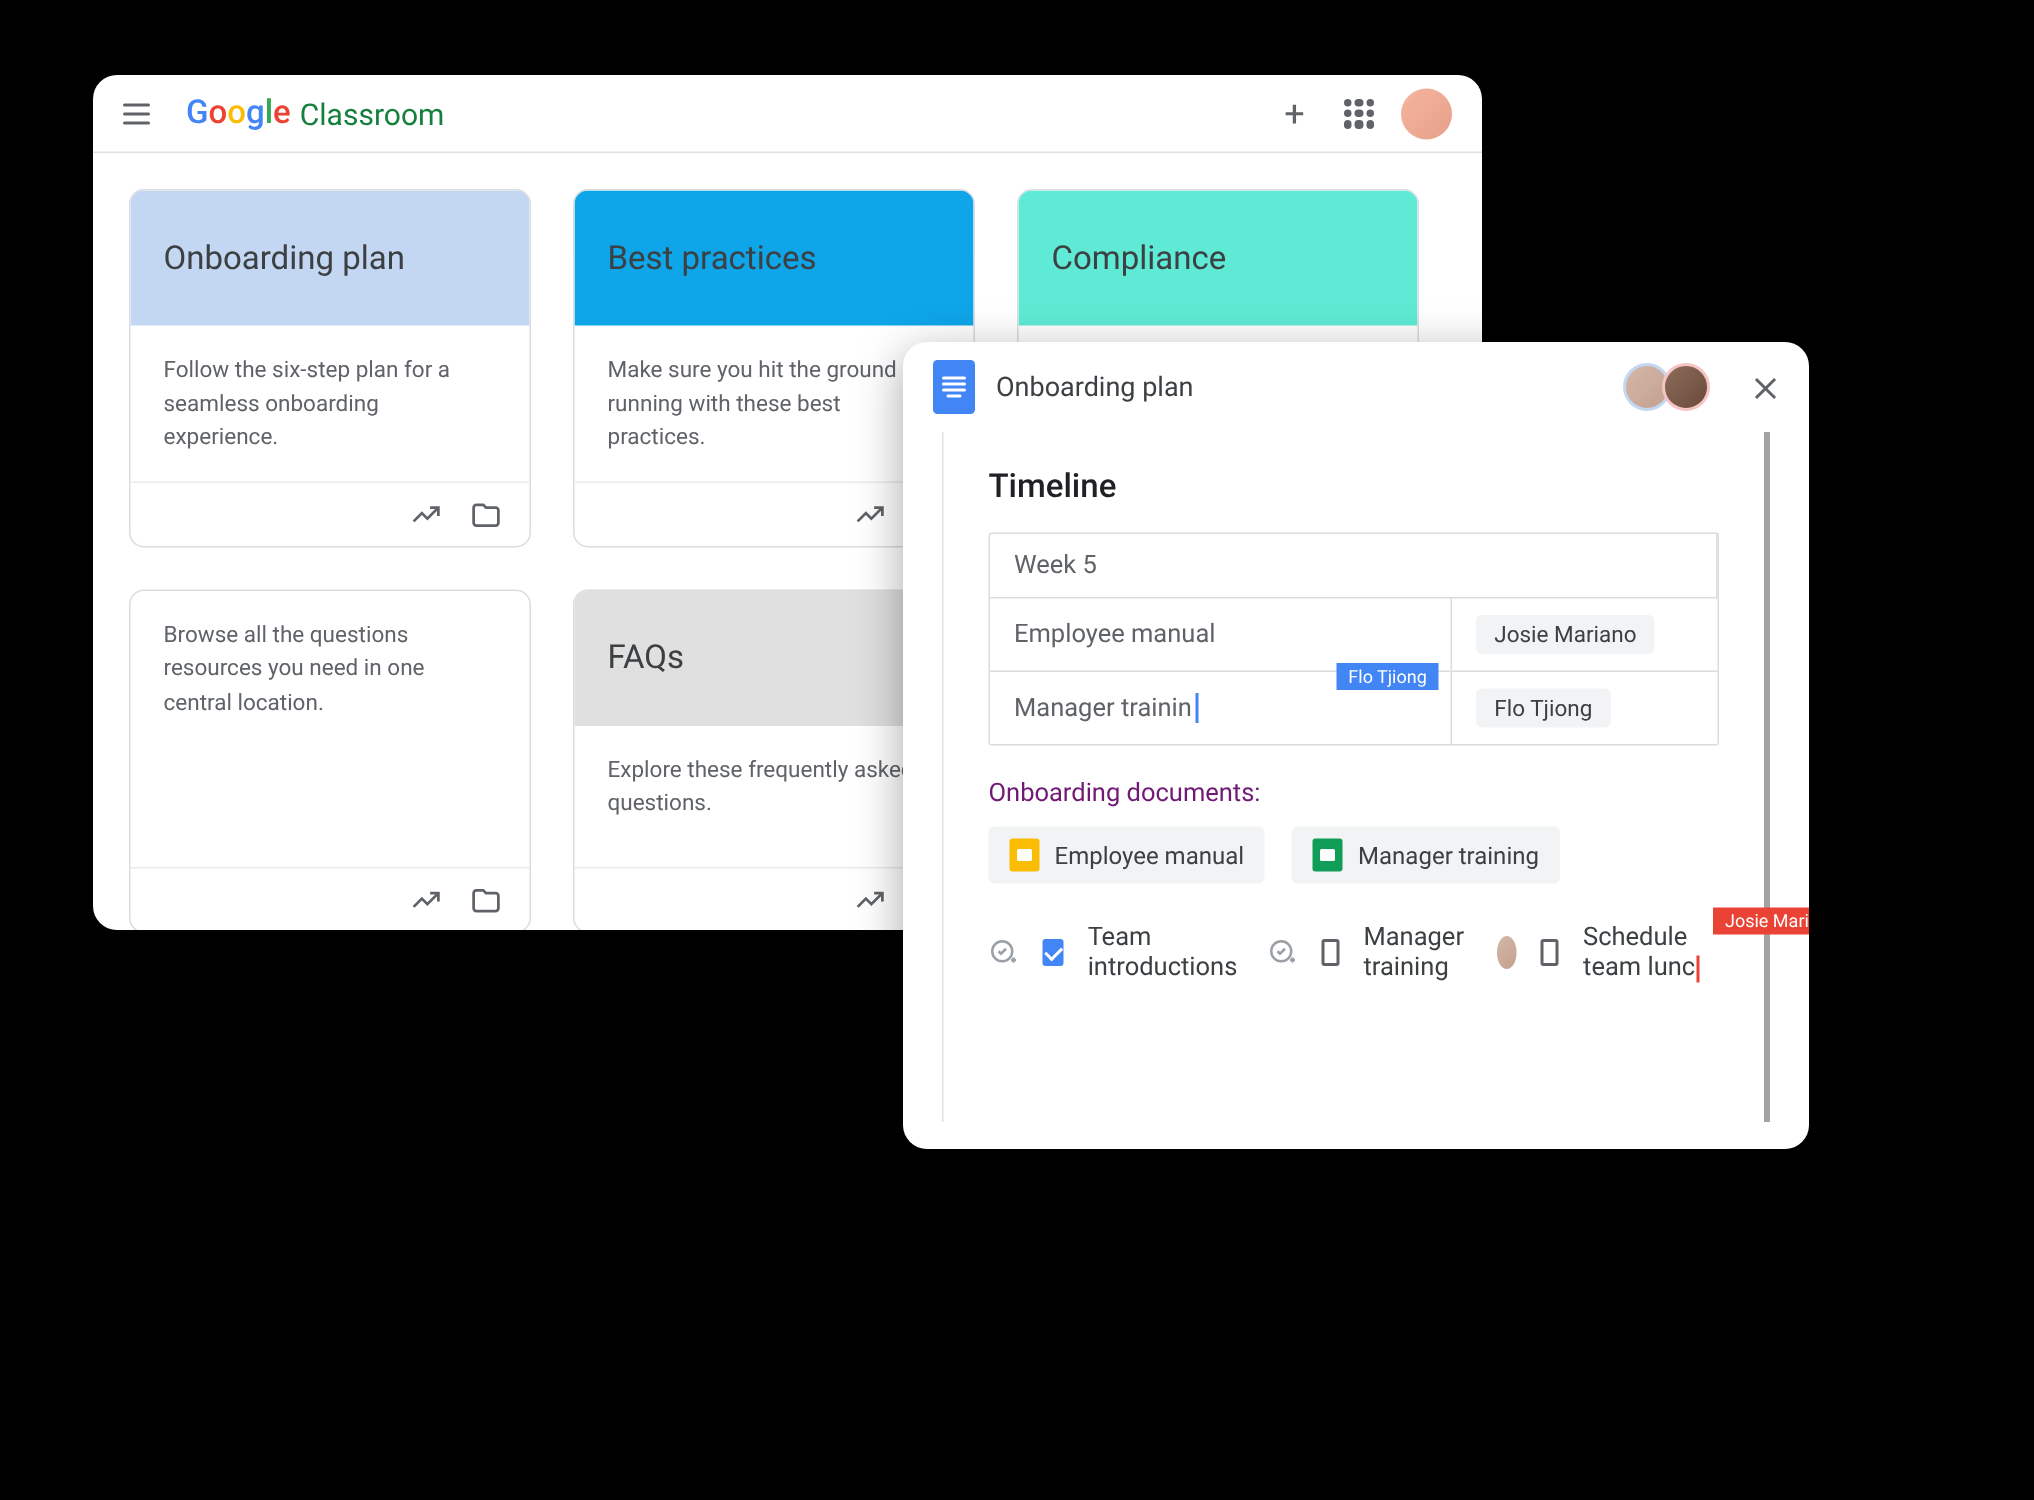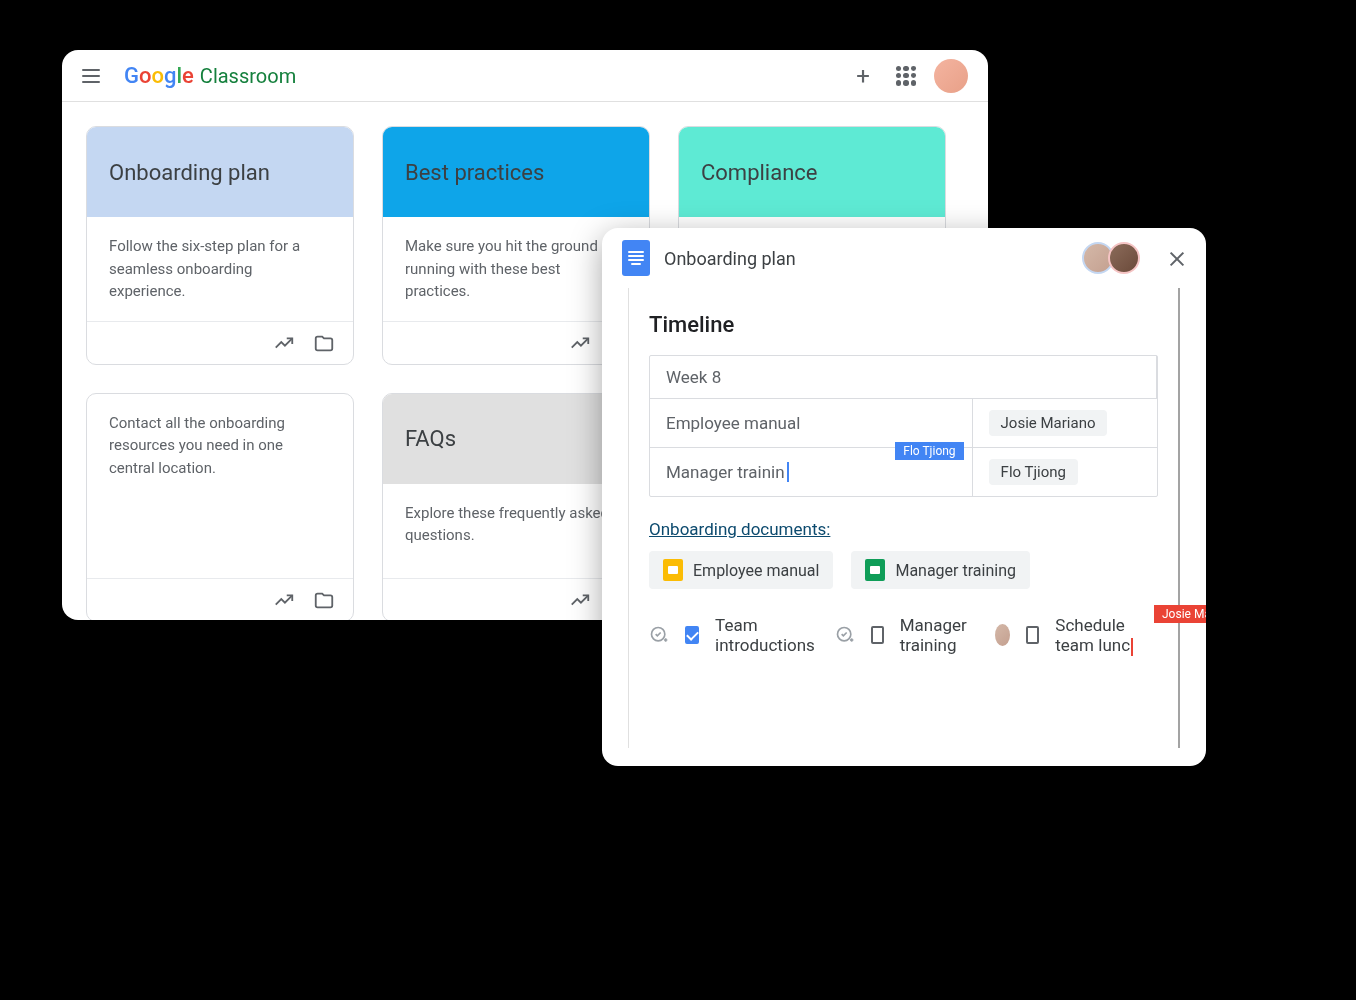--- a/index.html
+++ b/index.html
@@ -92,34 +92,34 @@
     .collab-avatars { display: flex; margin-left: auto; }
     .collab-avatar { width: 32px; height: 32px; border-radius: 50%; border: 2px solid #fff; margin-left: -6px; }
     .collab-avatar.a1 { background: linear-gradient(135deg, #d4b8a8, #c4a090); border-color: #c4d7f2; }
     .collab-avatar.a2 { background: linear-gradient(135deg, #8b6b5a, #6b4a3a); border-color: #f5c4c4; }
     .close-icon { width: 18px; height: 18px; margin-left: 14px; cursor: pointer; color: #5f6368; position: relative; }
     .close-icon::before, .close-icon::after { content: ''; position: absolute; top: 50%; left: 0; width: 100%; height: 2px; background: currentColor; }
     .close-icon::before { transform: rotate(45deg); }
     .close-icon::after { transform: rotate(-45deg); }
     
     .docs-body { padding: 0 26px 26px; }
-    .doc-page { border-left: 1px solid #e0e0e0; border-right: 2px solid #a3a3a3; padding: 24px 20px; min-height: 460px; }
+    .doc-page { border-left: 1px solid #e0e0e0; border-right: 4px solid #a3a3a3; padding: 24px 30px; min-height: 460px; }
     .timeline-title { font-size: 22px; font-weight: 500; color: #202124; margin-bottom: 18px; }
     
     .timeline-table { border: 1px solid #dadce0; border-radius: 2px; margin-bottom: 22px; }
     .timeline-row { display: flex; border-bottom: 1px solid #dadce0; }
     .timeline-row:last-child { border-bottom: none; }
     .timeline-cell { padding: 11px 16px; font-size: 17px; color: #5f6368; display: flex; align-items: center; }
     .timeline-cell.left { flex: 1.9; border-right: 1px solid #dadce0; position: relative; }
     .timeline-cell.right { flex: 1; }
     .chip { background: #f1f3f4; padding: 4px 12px; border-radius: 4px; font-size: 15px; color: #3c4043; }
     .cursor-tag { position: absolute; background: #4285f4; color: #fff; font-size: 12px; padding: 2px 8px; top: -6px; right: 8px; white-space: nowrap; }
     .edit-cursor { display: inline-block; width: 2px; height: 20px; background: #4285f4; margin-left: 2px; vertical-align: middle; }
     
-    .section-label { font-size: 17px; color: #0c4a6e; margin-bottom: 12px; text-decoration: underline; }
+    .section-label { font-size: 17px; color: #701a75; margin-bottom: 12px; }
     .doc-chips { display: flex; gap: 18px; margin-bottom: 26px; }
     .doc-chip { display: flex; align-items: center; gap: 10px; background: #f1f3f4; padding: 8px 14px; border-radius: 4px; cursor: pointer; }
     .doc-chip-icon { width: 20px; height: 22px; border-radius: 2px; display: flex; align-items: center; justify-content: center; }
     .doc-chip-icon.slides { background: #fbbc04; }
     .doc-chip-icon.sheets { background: #0f9d58; }
     .doc-chip-icon::after { content: ''; width: 10px; height: 8px; background: #fff; border-radius: 1px; }
     .doc-chip-label { font-size: 16px; color: #3c4043; }
     
     .checklist { display: flex; flex-direction: row; gap: 14px; }
     .check-row { display: flex; align-items: center; gap: 16px; position: relative; }
@@ -204,21 +204,21 @@
       <div class="card-header red">
           <span class="card-title">Compliance</span>
         </div>
       <div class="card-body">
           <p class="card-desc"></p>
         </div>
     </div>
 
     <div class="class-card">
       <div class="card-body">
-          <p class="card-desc">Contact all the onboarding resources you need in one central location.</p>
+          <p class="card-desc">Browse all the questions resources you need in one central location.</p>
         </div>
       <div class="card-footer">
         <svg viewBox="0 0 24 24" fill="none" stroke="currentColor" stroke-width="2">
             <polyline points="3,17 9,11 13,15 21,7"></polyline>
             <polyline points="15,7 21,7 21,13"></polyline>
           </svg>
         <svg viewBox="0 0 24 24" fill="none" stroke="currentColor" stroke-width="2">
             <path d="M3 7v11a2 2 0 002 2h14a2 2 0 002-2V9a2 2 0 00-2-2h-7l-2-2H5a2 2 0 00-2 2z"></path>
           </svg>
       </div>
@@ -258,21 +258,21 @@
       <div class="collab-avatar a2"></div>
     </div>
     <div class="close-icon"></div>
   </div>
   <div class="docs-body">
     <div class="doc-page">
       <h2 class="timeline-title">Timeline</h2>
 
       <div class="timeline-table">
         <div class="timeline-row">
-          <div class="timeline-cell left">Week 8</div>
+          <div class="timeline-cell left">Week 5</div>
         </div>
         <div class="timeline-row">
           <div class="timeline-cell left">Employee manual</div>
           <div class="timeline-cell right">
               <span class="chip">Josie Mariano</span>
             </div>
         </div>
         <div class="timeline-row">
           <div class="timeline-cell left">
             <span>Manager trainin</span>

